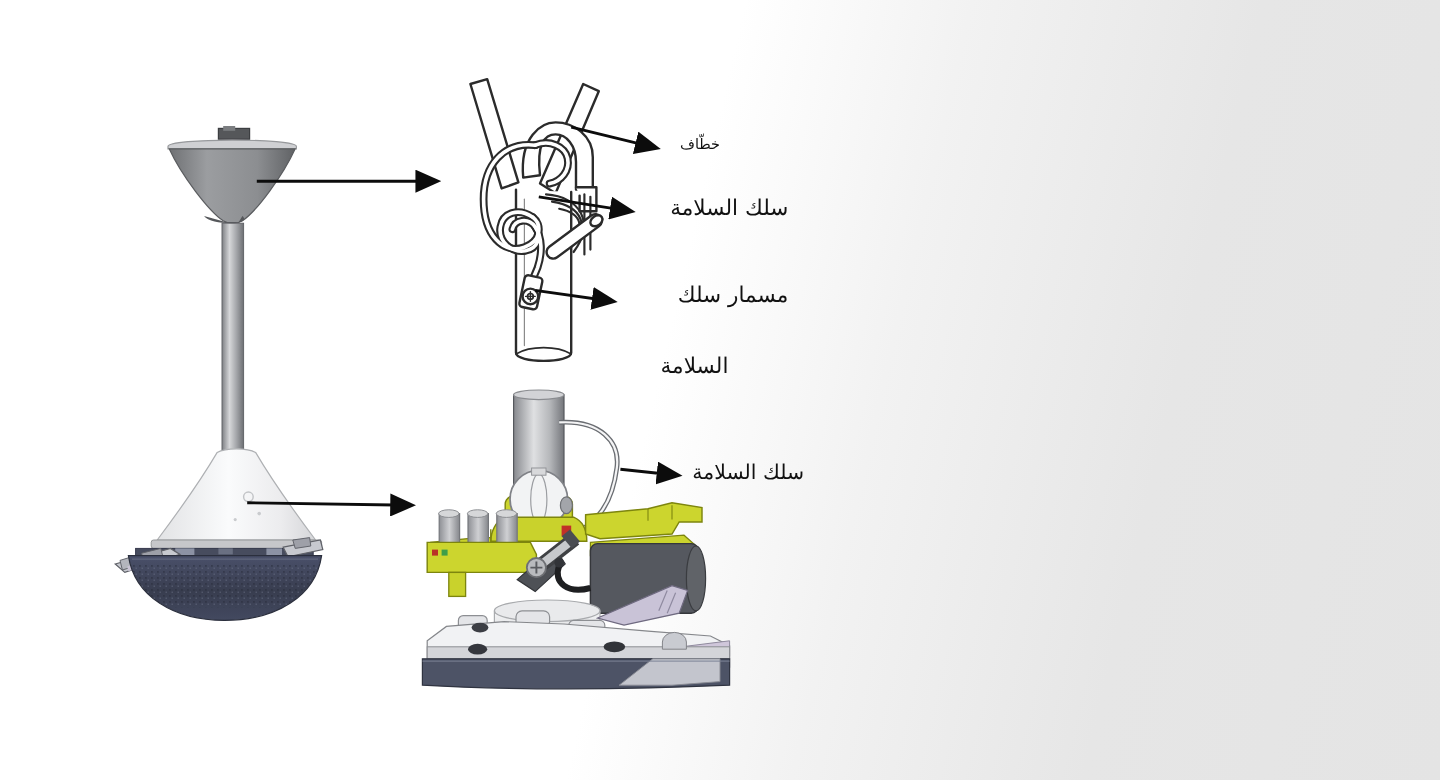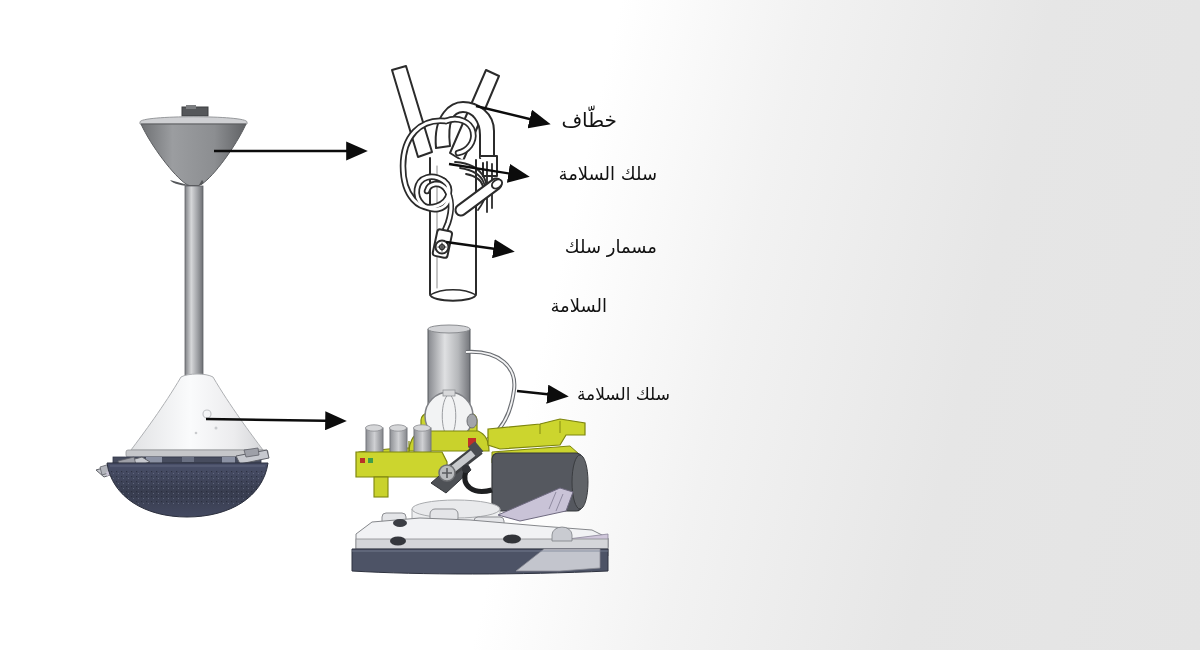--- a/index.html
+++ b/index.html
@@ -13,21 +13,21 @@
   .stage svg{position:absolute;left:0;top:0;}
   .label{
     position:absolute;
     direction:rtl;
     white-space:nowrap;
     color:#111;
     font-size:18px;
     line-height:30px;
     font-family:"DejaVu Sans","Liberation Serif",sans-serif;
   }
-  .label.hook{right:583px;top:105px;font-size:20px;}
+  .label.hook{right:600px;top:105px;font-size:12px;}
   .label.wire-upper{right:543px;top:159px;}
   .label.screw-l1{right:543px;top:232px;}
   .label.screw-l2{right:593px;top:255px;margin-top:36px;}
   .label.wire-lower{right:530px;top:379px;font-size:17px;}
 </style>
 </head>
 <body>
 
 <div class="stage">
 

